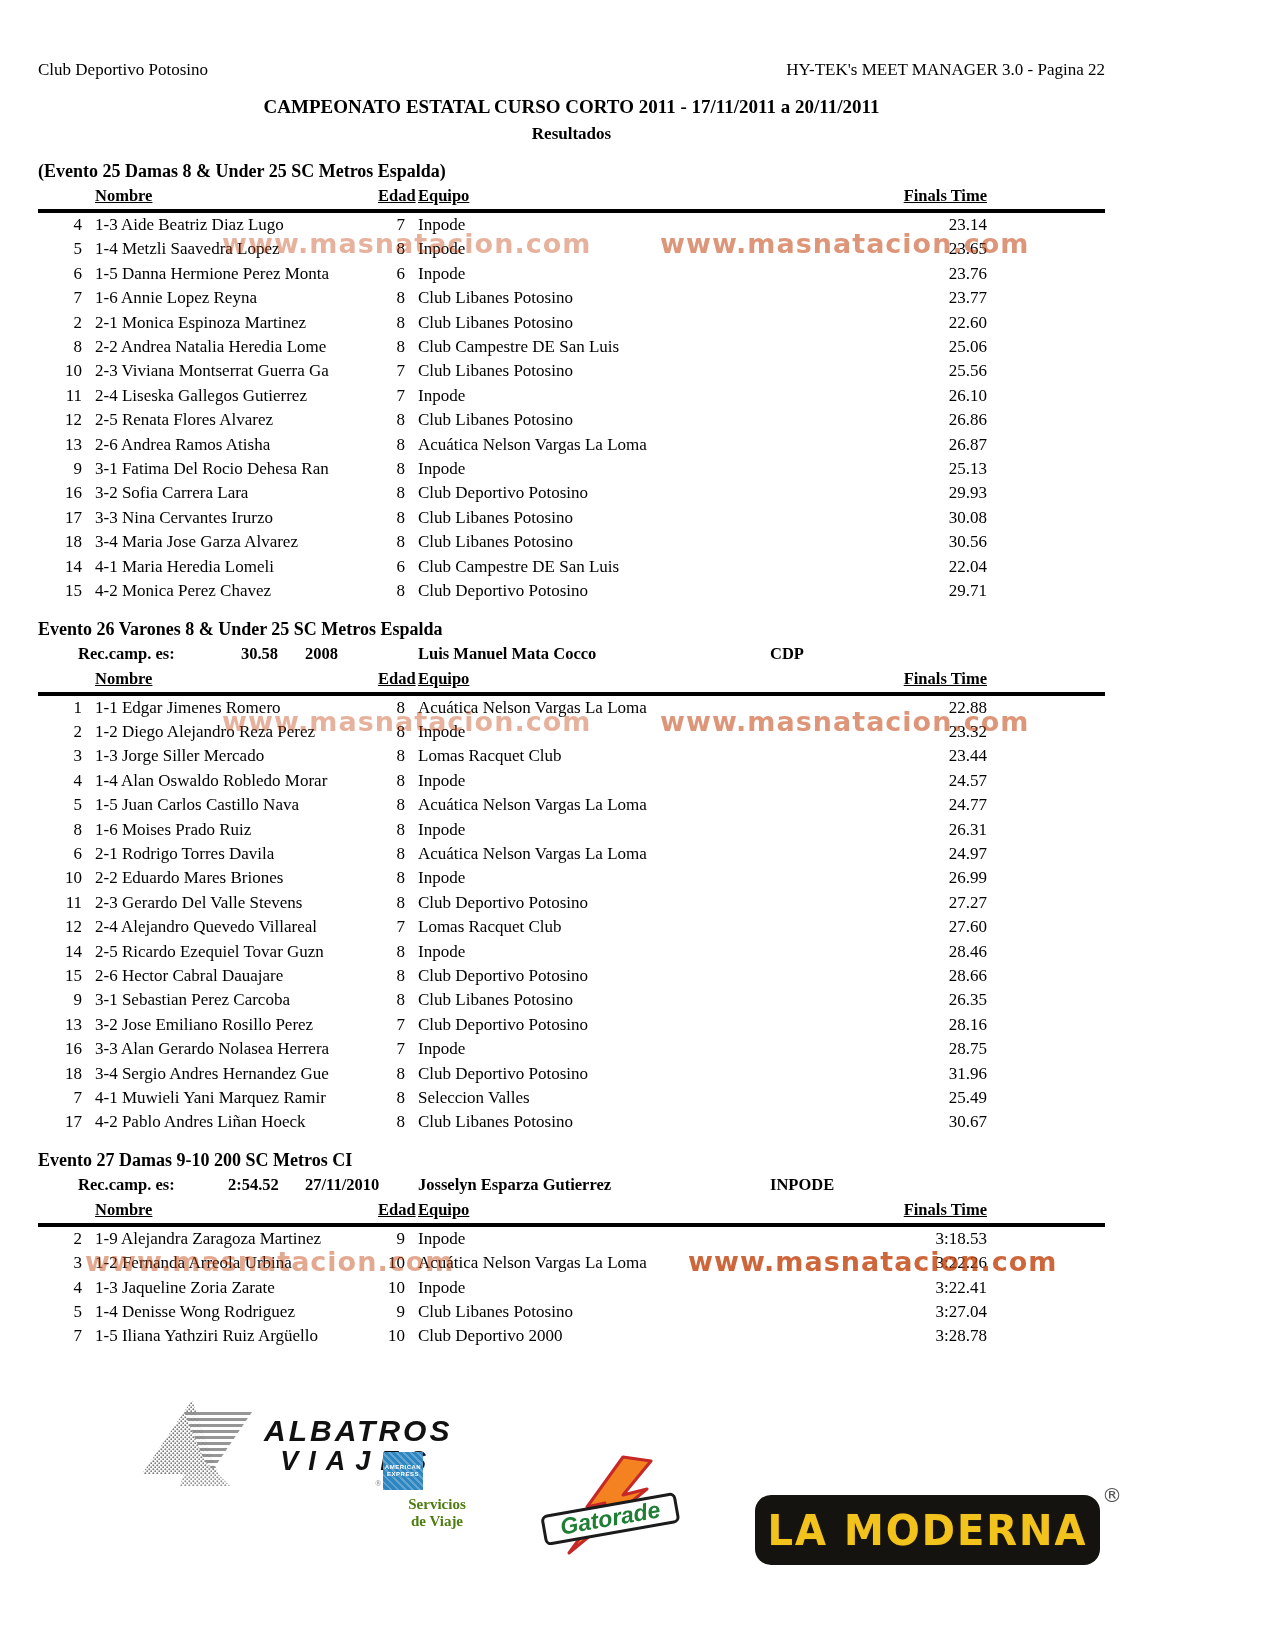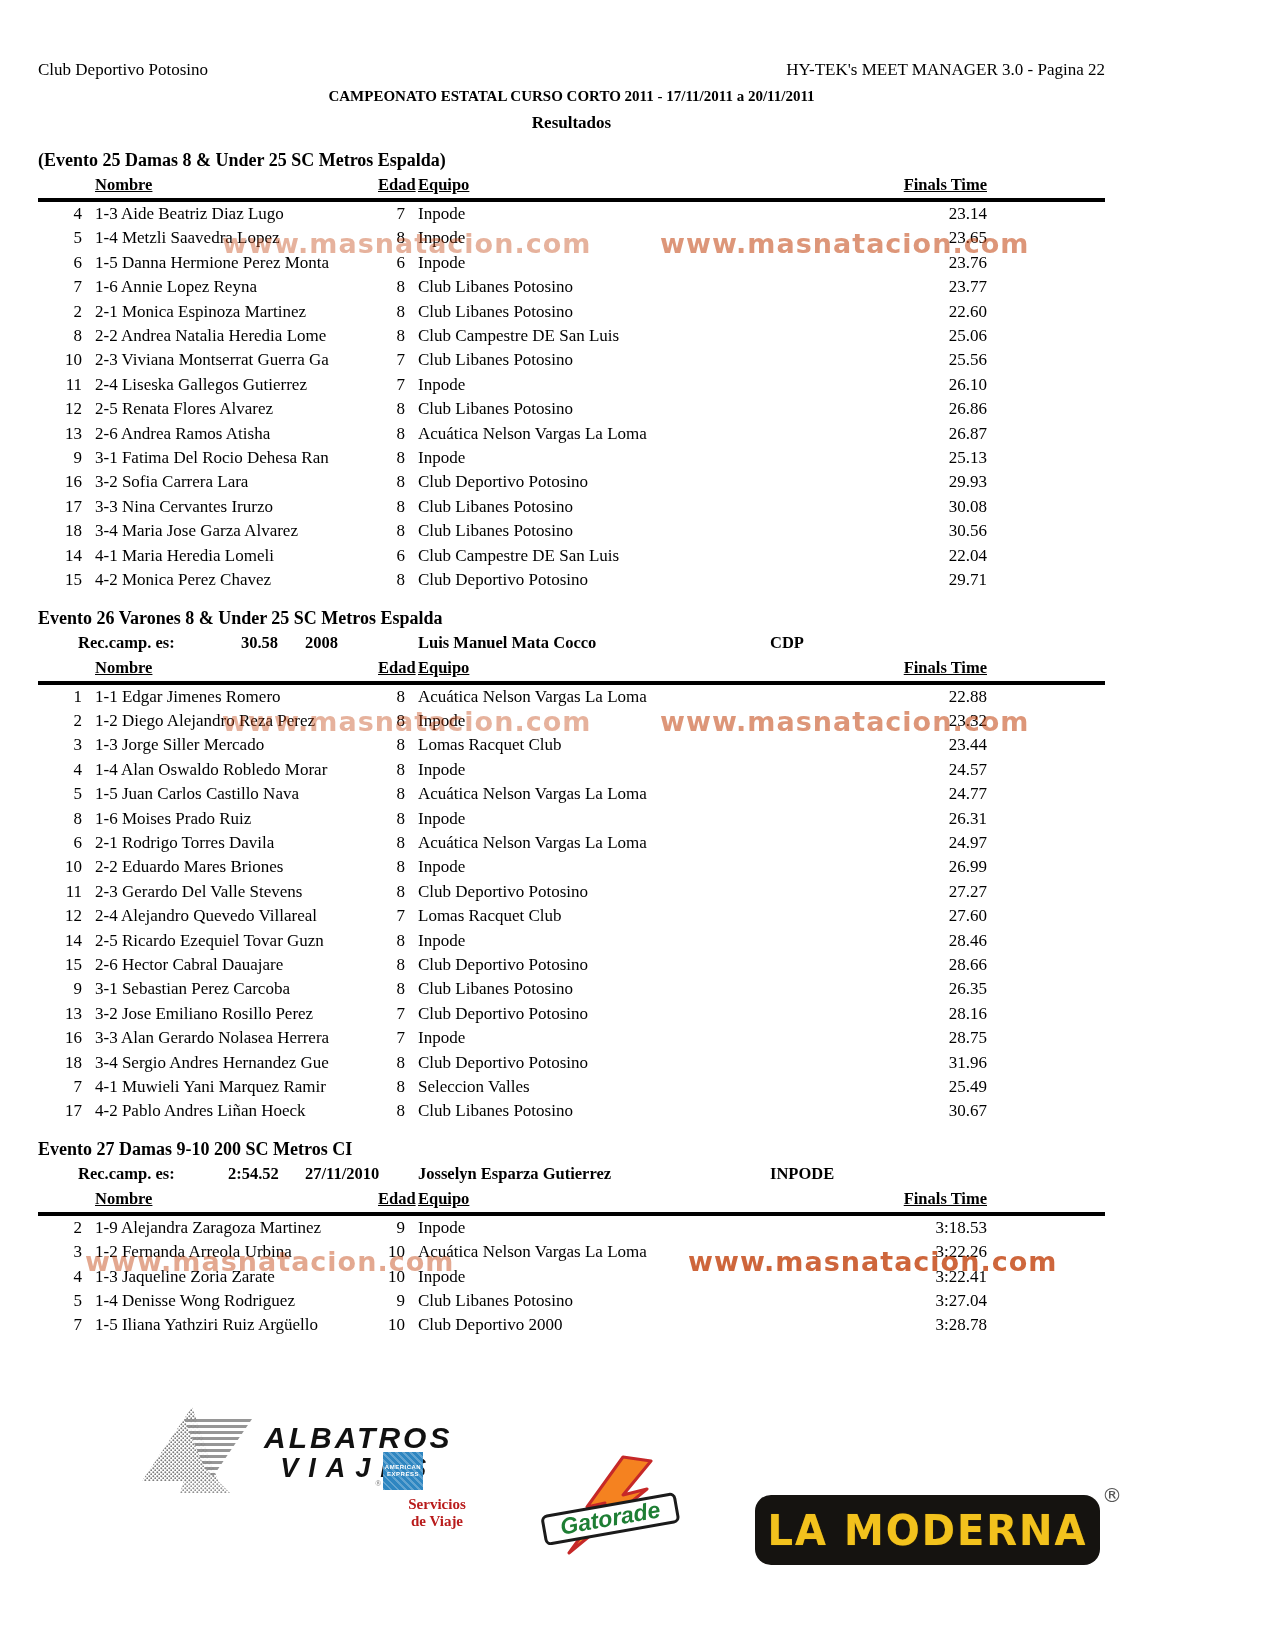--- a/index.html
+++ b/index.html
@@ -8,21 +8,21 @@
     width:1275px;height:1650px;
     background:#ffffff;
     font-family:"Liberation Serif","DejaVu Serif",serif;
     color:#000;
     overflow:hidden;
     box-sizing:border-box;
     padding:58px 170px 0 38px;
   }
   .inner{width:1067px;}
   .topline{display:flex;justify-content:space-between;font-size:17px;line-height:24px;}
-  .doc-title{text-align:center;font-weight:bold;font-size:15px;line-height:26px;margin-top:1px;}
+  .doc-title{text-align:center;font-weight:bold;font-size:19px;line-height:26px;margin-top:12px;}
   .doc-subtitle{text-align:center;font-weight:bold;font-size:17px;line-height:24px;margin-top:2px;}
   .event{margin-top:0;}
   .event-title{font-weight:bold;font-size:18px;line-height:24px;margin-top:13px;}
   .record-line{display:grid;grid-template-columns:150px 50px 27px 113px 352px auto;
     margin-left:40px;font-weight:bold;font-size:16.5px;line-height:25px;}
   .record-line .rtime{text-align:right;}
   .cols-head{display:grid;grid-template-columns:44px 296px 27px 13px 440px 129px;
     font-weight:bold;font-size:16.5px;line-height:24px;margin-top:1px;}
   .cols-head .h-nombre{padding-left:13px;}
   .cols-head .h-edad{text-align:right;}
@@ -38,34 +38,34 @@
   .row .c-team{white-space:nowrap;overflow:hidden;}
   .row .c-time{text-align:right;}
   .watermark{
     position:absolute;
     font-family:"DejaVu Sans",sans-serif;
     font-weight:bold;font-size:27px;letter-spacing:1px;
     color:#c2410c;white-space:nowrap;pointer-events:none;
   }
   
   .footer{position:absolute;left:0;top:1380px;width:1275px;height:220px;}
-  .albatros{position:absolute;left:140px;top:15px;display:flex;align-items:flex-start;}
+  .albatros{position:absolute;left:140px;top:8px;display:flex;align-items:flex-start;}
   .alb-text{margin-left:6px;margin-top:28px;font-family:"Liberation Sans",sans-serif;
     font-weight:bold;font-style:italic;color:#111;text-align:center;}
   .alb-l1{font-size:30px;letter-spacing:3px;line-height:30px;}
   .alb-l2{font-size:27px;letter-spacing:10px;line-height:30px;}
   .amex{position:absolute;left:383px;top:72px;width:70px;text-align:left;}
   .amex-box{width:40px;height:38px;background:#2e86c1;position:relative;
     display:flex;flex-direction:column;align-items:center;justify-content:center;
     background-image:repeating-linear-gradient(45deg,rgba(255,255,255,.25) 0 2px,transparent 2px 5px);}
   .amex-box span{font-family:"Liberation Sans",sans-serif;font-size:6px;font-weight:bold;
     color:#fff;background:rgba(46,134,193,.2);line-height:7px;letter-spacing:.5px;}
   .amex-reg{position:absolute;left:-8px;bottom:2px;font-size:8px;color:#777;}
   .amex-caption{margin-top:6px;margin-left:14px;font-family:"Liberation Serif",serif;
-    font-weight:bold;font-size:15px;line-height:17px;color:#b91c1c;text-align:center;width:80px;}
+    font-weight:bold;font-size:15px;line-height:17px;color:#4d7c0f;text-align:center;width:80px;}
   .gatorade{position:absolute;left:535px;top:75px;width:150px;height:105px;}
   .moderna{position:absolute;left:755px;top:115px;}
   .moderna-box{width:345px;height:70px;background:#151310;border-radius:16px;
     display:flex;align-items:center;justify-content:center;}
   .moderna-text{font-family:"DejaVu Sans",sans-serif;font-weight:bold;font-size:40px;
     letter-spacing:2px;color:#f2c21d;text-shadow:0 0 1px #7a5c00;transform:scaleY(1.05);}
   .moderna-reg{position:absolute;right:-22px;top:-12px;font-size:20px;color:#555;
     font-family:"DejaVu Sans",sans-serif;}
 </style>
 </head>

